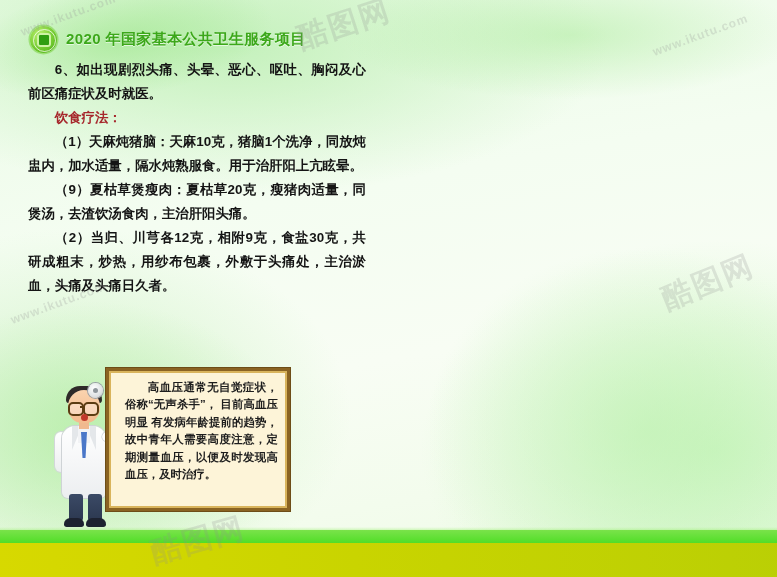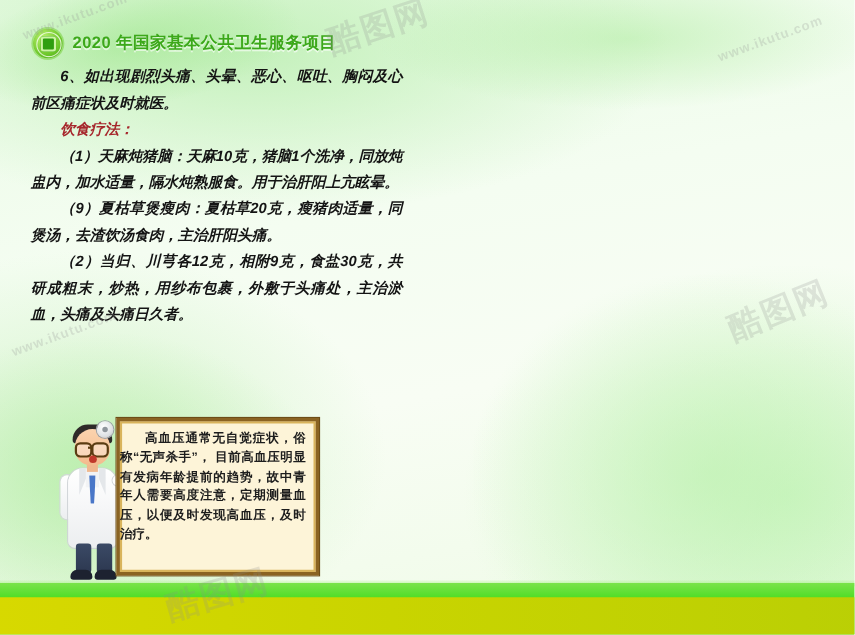--- a/index.html
+++ b/index.html
@@ -67,34 +67,34 @@
   }
   .hdr-title{
     font-size:15px;font-weight:bold;color:#3ca81a;letter-spacing:.4px;white-space:nowrap;
     text-shadow:0 1px 0 rgba(255,255,255,.6);
   }
 
   
   .body-copy{
     position:absolute;left:28px;top:58px;width:338px;
     font-size:13.4px;line-height:24px;color:#141414;font-weight:bold;
-    text-align:justify;text-justify:inter-ideograph;font-style:italic;
+    text-align:justify;text-justify:inter-ideograph;
   }
   .body-copy p{margin:0;}
   .indent{text-indent:2em;}
   .sec-head{color:#a6272c;text-indent:2em;font-weight:bold;}
 
   
   .callout{
-    position:absolute;left:106px;top:380px;width:184px;height:143px;
+    position:absolute;left:106px;top:368px;width:184px;height:143px;
     background:#fdf4d8;
     border:3px solid #8a6322;
     box-shadow:0 0 0 2px #d9b45c inset, 0 0 0 1px #6d4d17;
     box-sizing:border-box;
-    padding:8px 9px 6px 0;
+    padding:8px 9px 6px 16px;
   }
   .callout-inner{
     font-size:11.4px;line-height:17.4px;color:#1d1d1d;font-weight:bold;
     text-align:justify;text-justify:inter-ideograph;text-indent:2em;
   }
 
   
   .toon{position:absolute;left:52px;top:374px;width:70px;height:158px;}
   .toon .coat{
     position:absolute;left:10px;top:52px;width:44px;height:72px;border-radius:13px 13px 6px 6px;

